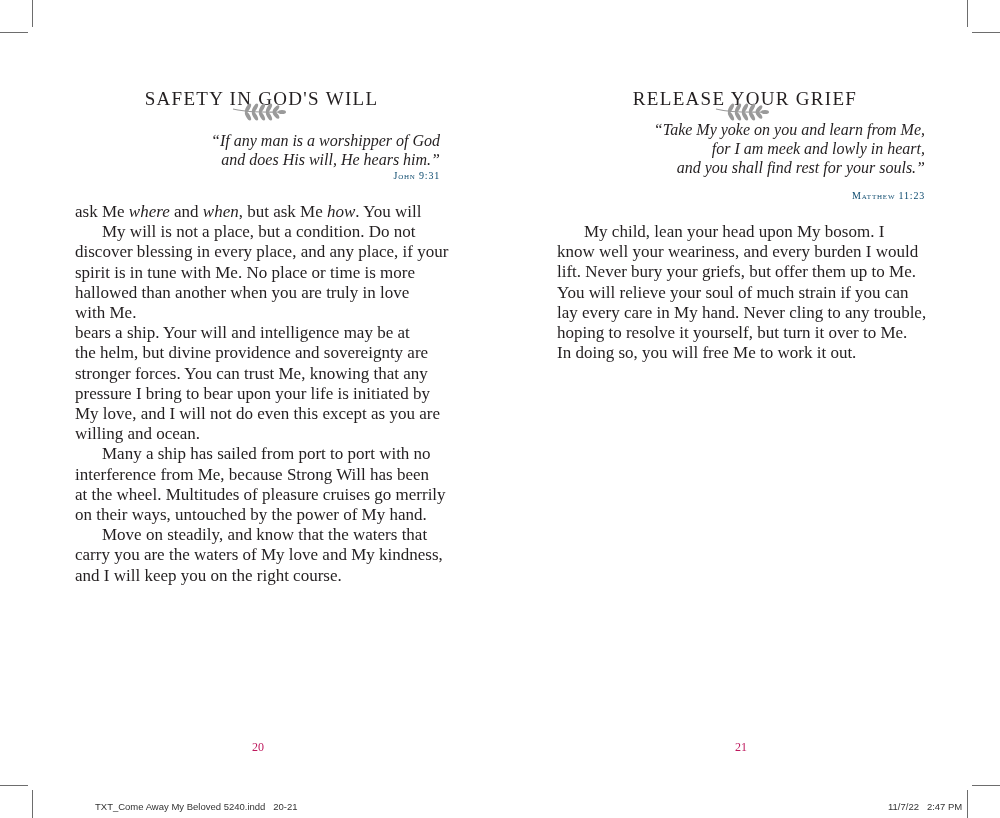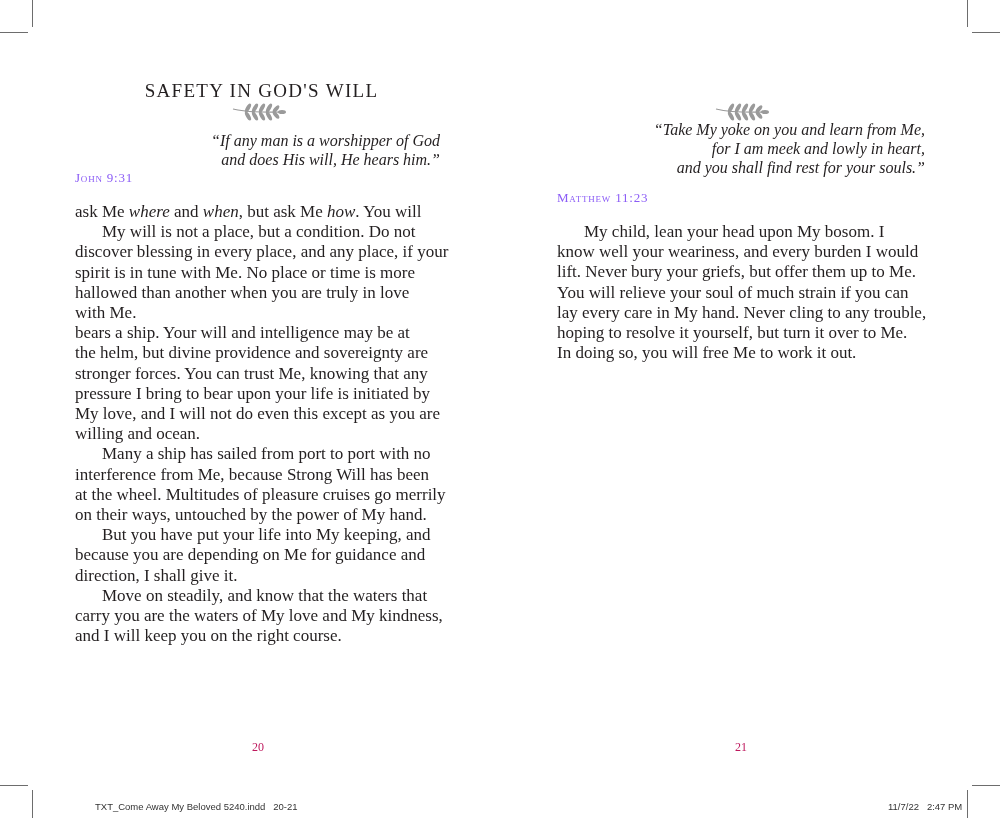--- a/index.html
+++ b/index.html
@@ -7,31 +7,31 @@
       width: 1000px; height: 818px; background: #ffffff; position: relative; overflow: hidden;
       font-family: "Liberation Serif", "DejaVu Serif", serif; color: #231f20;
     }
     .crop { position: absolute; background: #6d6d6d; }
     .page { position: absolute; top: 0; height: 818px; }
     .page-left { left: 75px; width: 365px; }
     .page-right { left: 557px; width: 368px; }
     .title {
       position: absolute; left: 8px; right: 0; text-align: center;
       font-size: 19px; letter-spacing: 1.3px; font-weight: normal; color: #231f20;
-      margin: 4px;
+      margin: 12px;
     }
     .ornament { position: absolute; left: 50%; width: 56px; height: 18px; margin-left: -28px; }
     .quote {
       position: absolute; left: 0; right: 0; text-align: right; font-style: italic;
       font-size: 16px; line-height: 19px; color: #231f20;
     }
     .quote .line { display: block; }
     .ref {
-      position: absolute; left: 0; right: 0; text-align: left; font-size: 13px;
-      font-variant: small-caps; letter-spacing: 0.8px; color: #8b5cf6;
+      position: absolute; left: 0; right: 0; text-align: right; font-size: 10px;
+      font-variant: small-caps; letter-spacing: 0.8px; color: #0c4a6e;
     }
     .body-text { position: absolute; left: 0; right: 0; font-size: 17px; line-height: 20.2px; color: #231f20; }
     .body-text .ln { display: block; white-space: nowrap; }
     .body-text .first { padding-left: 27px; }
     .folio { position: absolute; font-size: 12px; color: #be185d; }
     .slug { position: absolute; font-family: "Liberation Sans", "DejaVu Sans", sans-serif; font-size: 9.5px; color: #333; }
   </style>
 </head>
 <body>
 
@@ -87,35 +87,31 @@
         <span class="ln">My love, and I will not do even this except as you are</span>
         <span class="ln">willing and ocean.</span>
       </div>
       <div>
         <span class="ln first">Many a ship has sailed from port to port with no</span>
         <span class="ln">interference from Me, because Strong Will has been</span>
         <span class="ln">at the wheel. Multitudes of pleasure cruises go merrily</span>
         <span class="ln">on their ways, untouched by the power of My hand.</span>
       </div>
       <div>
-        <span class="ln first">But you have put your life into My keeping, and</span>
-        <span class="ln">because you are depending on Me for guidance and</span>
-        <span class="ln">direction, I shall give it.</span>
-      </div>
-      <div>
         <span class="ln first">Move on steadily, and know that the waters that</span>
         <span class="ln">carry you are the waters of My love and My kindness,</span>
         <span class="ln">and I will keep you on the right course.</span>
       </div>
     </div>
 
   <div class="folio" style="left:177px;top:740px;">20</div>
 </div>
 
 <div class="page page-right">
+  <h1 class="title" style="top:76px;">RELEASE YOUR GRIEF</h1>
   <svg class="ornament" style="top:103px;" viewBox="0 0 56 18">
     <g fill="none" stroke="#9a9a9a" stroke-width="1.2">
       <path d="M3 6 Q20 10 52 9"></path>
     </g>
     <g fill="#9a9a9a">
       <ellipse cx="18" cy="5" rx="2" ry="5" transform="rotate(30 18 5)"></ellipse>
       <ellipse cx="18" cy="13" rx="2" ry="5" transform="rotate(-30 18 13)"></ellipse>
       <ellipse cx="25" cy="5" rx="2" ry="5" transform="rotate(30 25 5)"></ellipse>
       <ellipse cx="25" cy="13" rx="2" ry="5" transform="rotate(-30 25 13)"></ellipse>
       <ellipse cx="32" cy="5" rx="2" ry="5" transform="rotate(30 32 5)"></ellipse>

